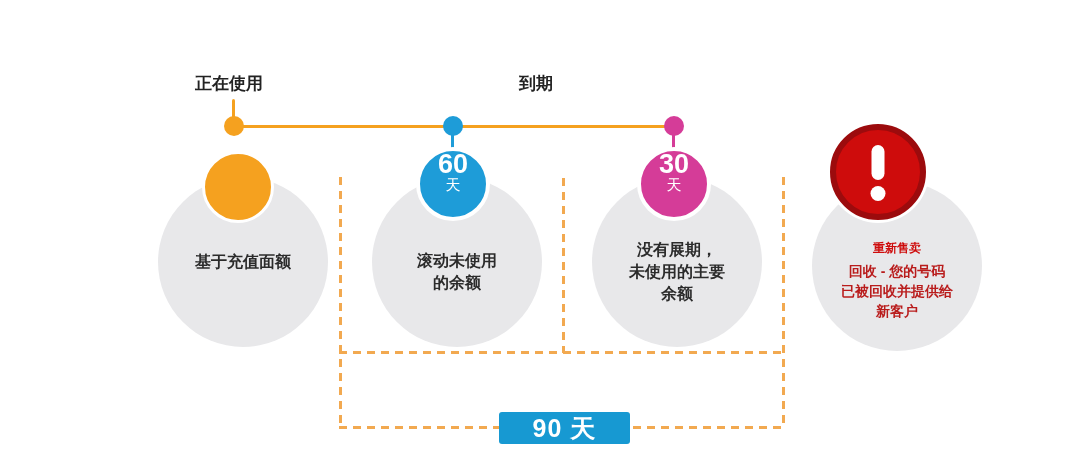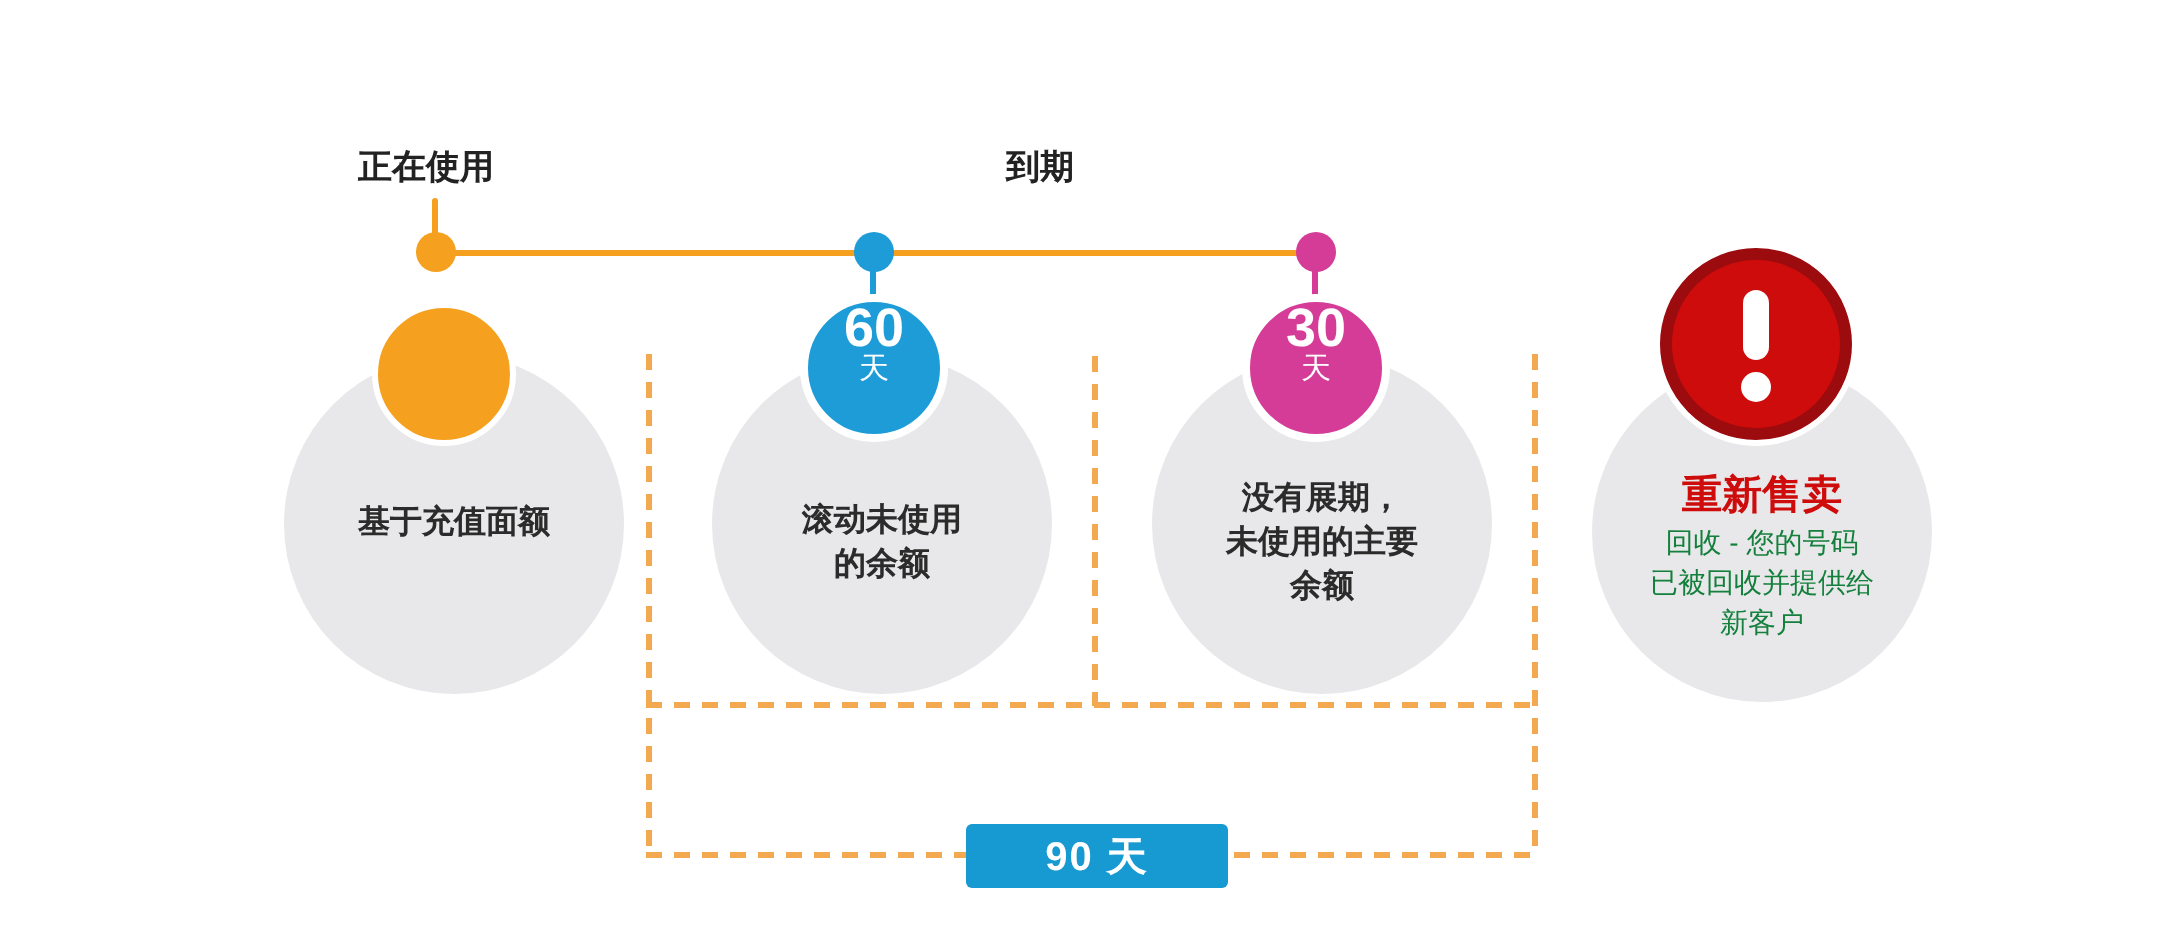--- a/index.html
+++ b/index.html
@@ -1,20 +1,20 @@
 <!DOCTYPE html>
 <html><head>
 <meta charset="utf-8">
 <style>
   html,body{margin:0;padding:0;background:#ffffff;}
   .canvas{
     position:relative;width:1080px;height:474px;background:#ffffff;
     font-family:"Liberation Sans","DejaVu Sans",sans-serif;color:#2b2b2b;overflow:hidden;
   }
-  .abs{position:absolute;}
+  .abs{position:absolute;margin-left:16px;}
 
   
   .tl-label{font-size:17px;font-weight:700;color:#222222;white-space:nowrap;transform:translateX(-50%);}
   .tl-line{height:3px;background:#F5A11F;border-radius:2px;}
   .tl-stem{width:3px;border-radius:2px;}
   .tl-dot{width:20px;height:20px;border-radius:50%;}
   .c-orange{background:#F5A11F;}
   .c-blue{background:#1E9CD8;}
   .c-pink{background:#D53C98;}
 
@@ -37,33 +37,33 @@
   .badge-num{font-size:27px;font-weight:700;line-height:26px;}
   .badge-unit{font-size:15px;font-weight:400;line-height:16px;}
 
   .badge-alert{
     width:84px;height:84px;background:#CE0C0C;border:6px solid #9C0B0D;border-radius:50%;
     box-shadow:0 0 0 3px #ffffff;position:absolute;
   }
   .excl-bar{position:absolute;left:50%;transform:translateX(-50%);top:15px;width:13px;height:35px;background:#ffffff;border-radius:7px;}
   .excl-dot{position:absolute;left:50%;transform:translateX(-50%);top:56px;width:15px;height:15px;background:#ffffff;border-radius:50%;}
 
-  .resell-title{font-size:20px;font-weight:700;color:#CE0C0C;line-height:20px;margin-bottom:3px;}
-  .resell-body{font-size:14px;font-weight:400;line-height:20px;color:#15803d;}
+  .resell-title{font-size:12px;font-weight:700;color:#CE0C0C;line-height:20px;margin-bottom:3px;}
+  .resell-body{font-size:14px;font-weight:700;line-height:20px;color:#b91c1c;}
 
   
   .dash-v{width:3px;background:repeating-linear-gradient(to bottom,#F2A950 0 8px,transparent 8px 14px);}
   .dash-h{height:3px;background:repeating-linear-gradient(to right,#F2A950 0 8px,transparent 8px 14px);}
 
   
   .note{font-size:17px;font-weight:600;color:#2b2b2b;line-height:22px;white-space:nowrap;transform:translateX(-50%);text-align:center;}
   .total-box{
     width:131px;height:32px;background:#1799D2;border-radius:3px;z-index:3;
     display:flex;align-items:center;justify-content:center;
-    color:#ffffff;font-size:20px;font-weight:700;letter-spacing:1px;
+    color:#ffffff;font-size:25px;font-weight:700;letter-spacing:1px;
   }
 </style>
 </head>
 <body>
 
 <div class="canvas">
 
   <div class="abs tl-label" style="left:213px;top:72px;">正在使用</div>
   <div class="abs tl-label" style="left:520px;top:72px;">到期</div>
 

